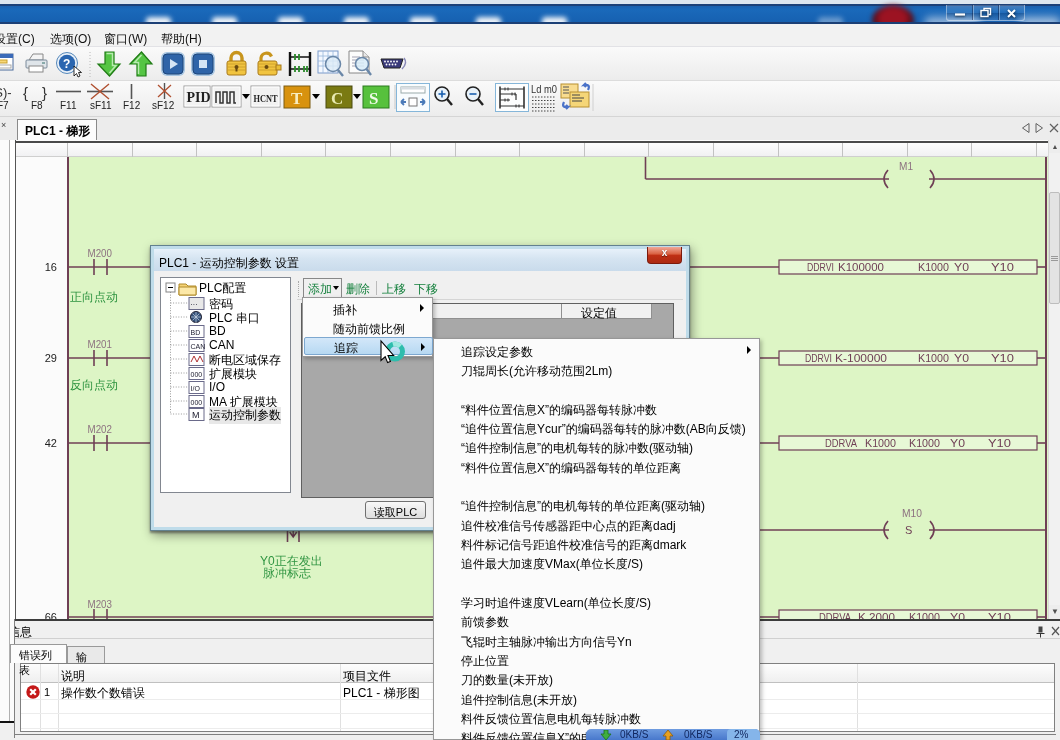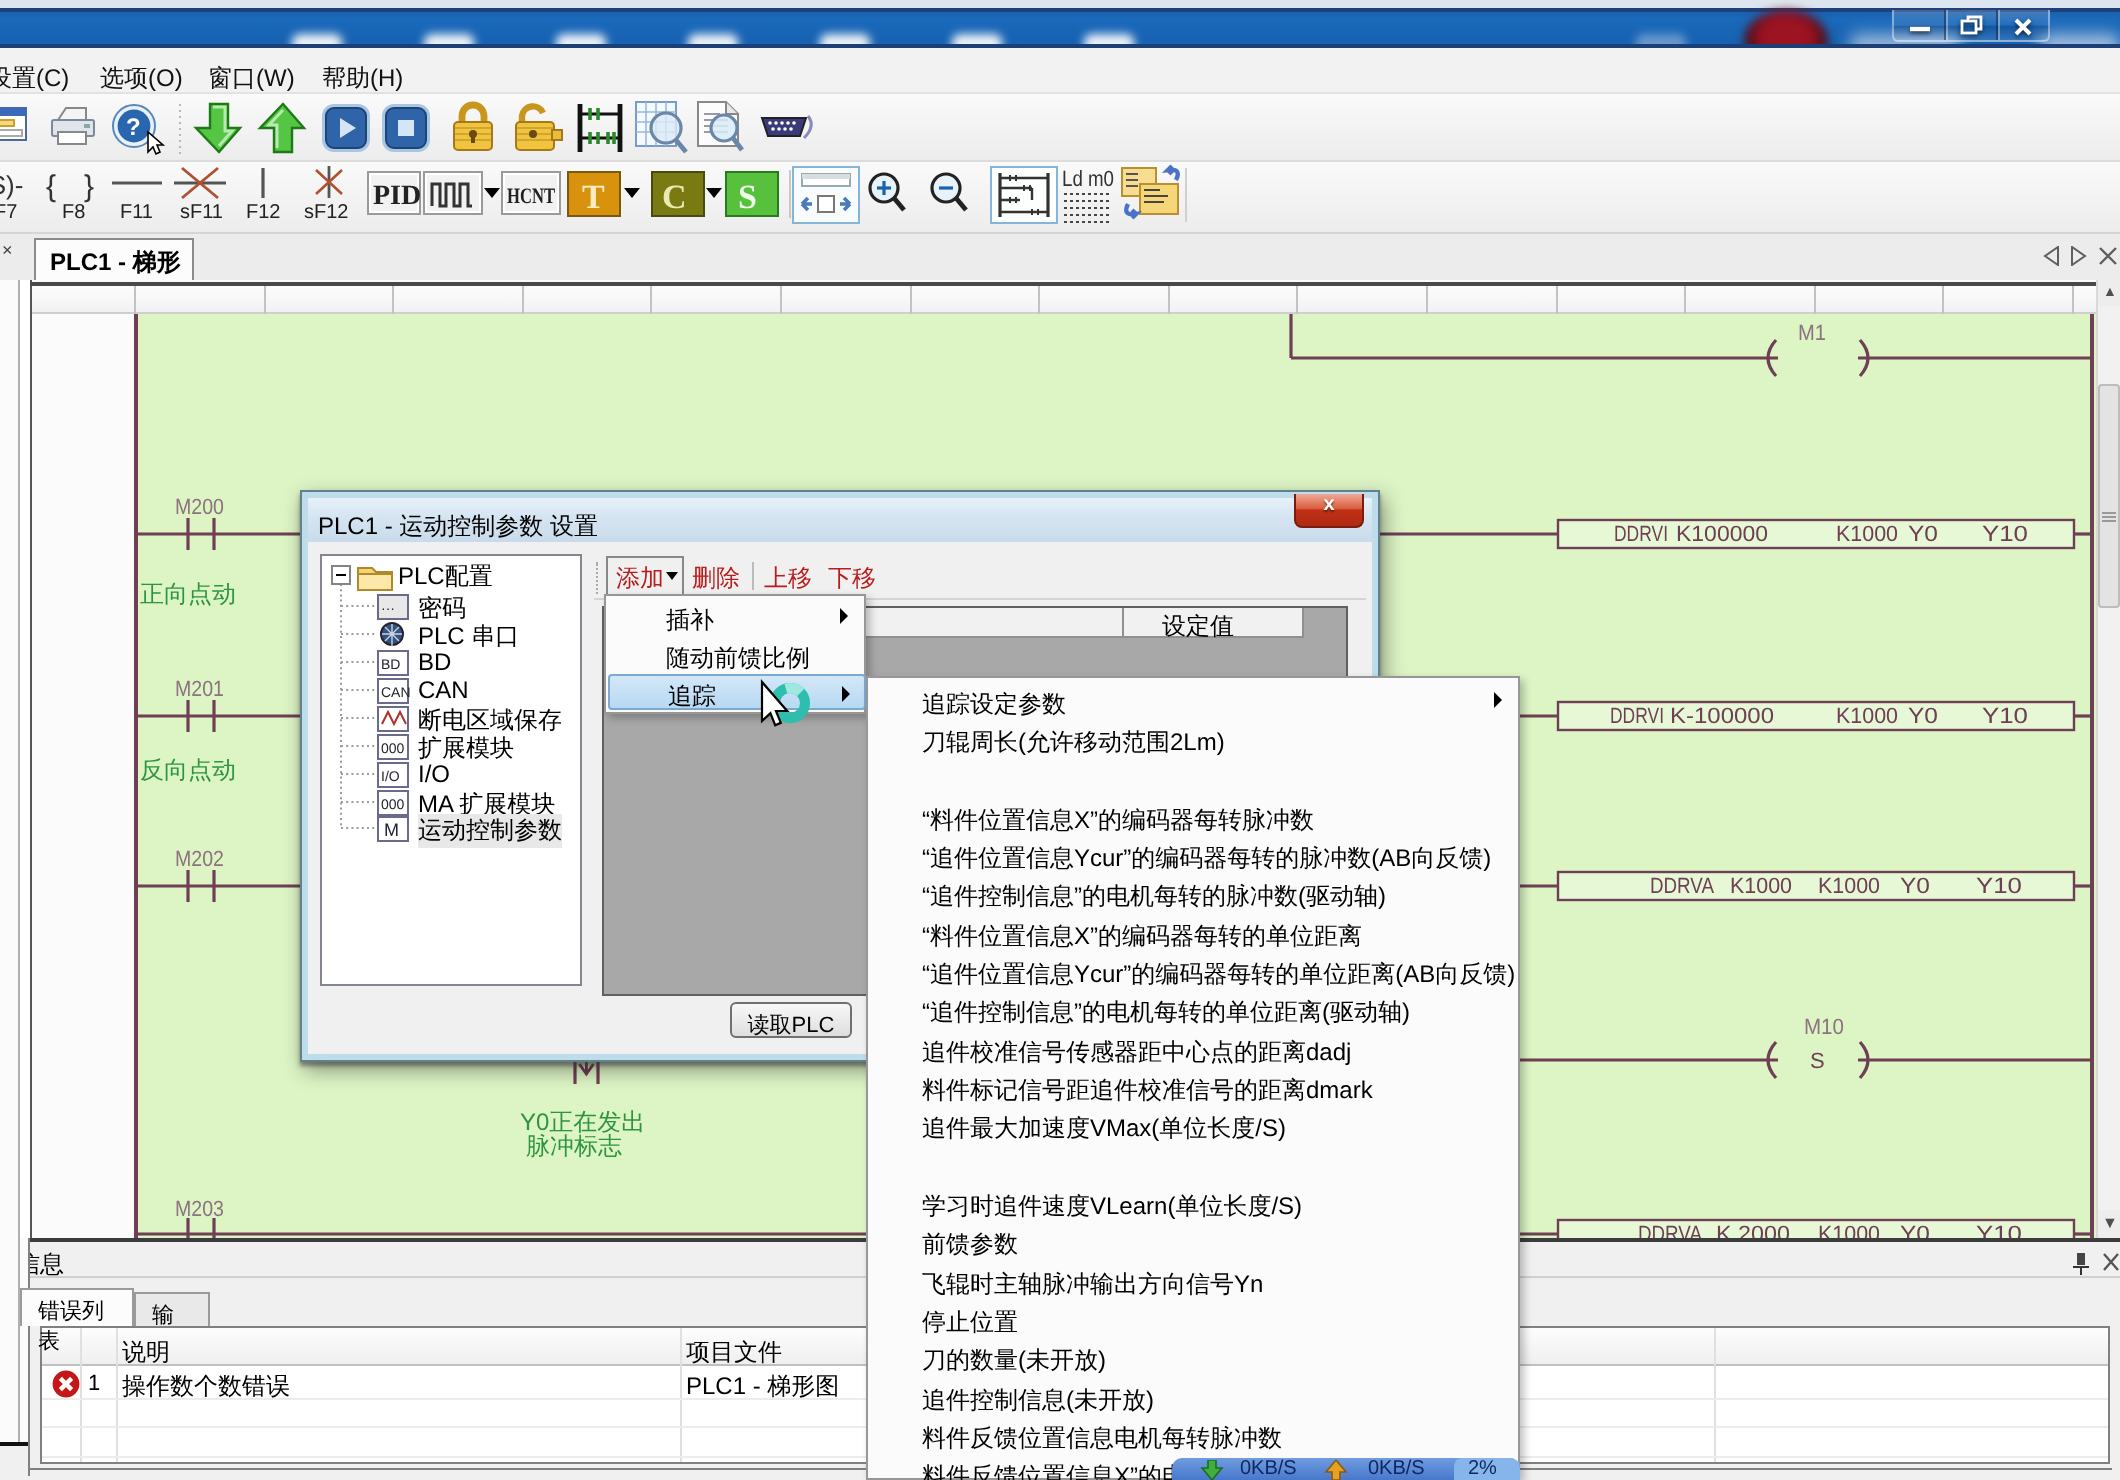--- a/index.html
+++ b/index.html
@@ -34,21 +34,21 @@
 
 #infopanel{left:0;top:619px;width:1060px;height:121px;background:#f0f0f0}
 #infotable{position:absolute;left:20px;top:44px;width:1035px;height:69px;background:#fff;border:1px solid #808080}
 .itab{position:absolute;font-size:11px;padding:3px 8px 0 8px;border:1px solid #9a9a9a;border-bottom:none}
 
 #dialog{left:150px;top:245px;width:540px;height:286px;background:#f0f0f0;border:1px solid #62818f;box-shadow:0 2px 2px rgba(60,60,60,.55),2px 4px 10px rgba(0,0,0,.4)}
 #dlgframe{position:absolute;left:0;top:0;width:538px;height:284px;border:3px solid #bfdcea;pointer-events:none}
 #dlgtitle{position:absolute;left:3px;top:3px;width:532px;height:22px;background:linear-gradient(#e7f1fa,#d5e4f1 45%,#c9dbEB);font-size:12px;color:#000;padding:6px 0 0 5px}
 #dlgclose{position:absolute;left:496px;top:1px;width:35px;height:17px;background:linear-gradient(#f0a898,#d95f3f 45%,#c03015 50%,#ad2a12);border:1px solid #7c1a0c;border-top:none;border-radius:0 0 4px 4px;color:#fff;font-weight:bold;font-size:10px;text-align:center;text-shadow:0 1px 1px rgba(0,0,0,.5)}
 #dlgtree{position:absolute;left:9px;top:31px;width:131px;height:216px;background:#fff;border:1px solid #828790;font-size:12px}
-#dlgtb{position:absolute;left:146px;top:32px;width:386px;height:22px;font-size:12px;color:#b91c1c;border-bottom:1px solid #d5d5d5}
+#dlgtb{position:absolute;left:146px;top:32px;width:386px;height:22px;font-size:12px;color:#15803d;border-bottom:1px solid #d5d5d5}
 #dlgtable{position:absolute;left:150px;top:57px;width:373px;height:195px;background:#a8a8a8;border:1px solid #606060}
 #readplc{position:absolute;left:214px;top:255px;width:61px;height:18px;border:1px solid #707070;border-radius:3px;background:linear-gradient(#f8f8f8,#dedede);font-size:11px;text-align:center;padding-top:3px}
 
 .menu{position:absolute;background:#fbfbfb;border:1px solid #979797;box-shadow:2px 2px 4px rgba(0,0,0,.25);font-size:12px;color:#000}
 .mi{position:absolute;left:0;width:100%;height:19px}
 .mi span{position:absolute;top:3px}
 .arr{position:absolute;width:0;height:0;border-left:4px solid #000;border-top:4px solid transparent;border-bottom:4px solid transparent}
 
 #bluebar{left:586px;top:729px;width:174px;height:11px;background:linear-gradient(#6f9ce0,#4878cc);border-radius:5px 5px 0 0;font-size:10px;color:#10265e}
 </style></head>
@@ -278,20 +278,26 @@
         <i style="left: 503px;"></i>
         <i style="left: 568px;"></i>
         <i style="left: 632px;"></i>
         <i style="left: 697px;"></i>
         <i style="left: 762px;"></i>
         <i style="left: 826px;"></i>
         <i style="left: 891px;"></i>
         <i style="left: 955px;"></i>
         <i style="left: 1020px;"></i>
       </div>
+  <div id="numcol">
+    <div style="top:104px">16</div>
+        <div style="top:195px">29</div>
+    <div style="top:280px">42</div>
+        <div style="top:454px">66</div>
+  </div>
   <div id="green"></div>
   <svg class="abs" id="ladder" width="1060" height="479" xmlns="http://www.w3.org/2000/svg" style="left:0;top:0">
         <line x1="68" y1="17" x2="68" y2="479" stroke="#6f3f55" stroke-width="2"></line>
         <line x1="1046" y1="17" x2="1046" y2="479" stroke="#6f3f55" stroke-width="2"></line>
         <line x1="645.5" y1="17" x2="645.5" y2="39" stroke="#6f3f55" stroke-width="1.6"></line>
         <line x1="645.5" y1="39" x2="889" y2="39" stroke="#6f3f55" stroke-width="1.6"></line>
         <path d="M888 30 q-8 9 0 18 M930 30 q8 9 0 18" fill="none" stroke="#6f3f55" stroke-width="1.6"></path>
         <line x1="929" y1="39" x2="1046" y2="39" stroke="#6f3f55" stroke-width="1.6"></line>
         <text x="899" y="30" fill="#8d7280" font-size="11" textLength="14" lengthAdjust="spacingAndGlyphs">M1</text>
         <line x1="68" y1="127" x2="779" y2="127" stroke="#6f3f55" stroke-width="1.6"></line>
@@ -483,23 +489,20 @@
       </div>
       <div class="mi" style="top:79px">
         <span style="left:27px">“追件位置信息Ycur”的编码器每转的脉冲数(AB向反馈)</span>
       </div>
       <div class="mi" style="top:98px">
         <span style="left:27px">“追件控制信息”的电机每转的脉冲数(驱动轴)</span>
       </div>
       <div class="mi" style="top:118px">
         <span style="left:27px">“料件位置信息X”的编码器每转的单位距离</span>
       </div>
-      <div class="mi" style="top:137px">
-        <span style="left:27px">“追件位置信息Ycur”的编码器每转的单位距离(AB向反馈)</span>
-      </div>
       <div class="mi" style="top:156px">
         <span style="left:27px">“追件控制信息”的电机每转的单位距离(驱动轴)</span>
       </div>
       <div class="mi" style="top:176px">
         <span style="left:27px">追件校准信号传感器距中心点的距离dadj</span>
       </div>
       <div class="mi" style="top:195px">
         <span style="left:27px">料件标记信号距追件校准信号的距离dmark</span>
       </div>
       <div class="mi" style="top:214px">

